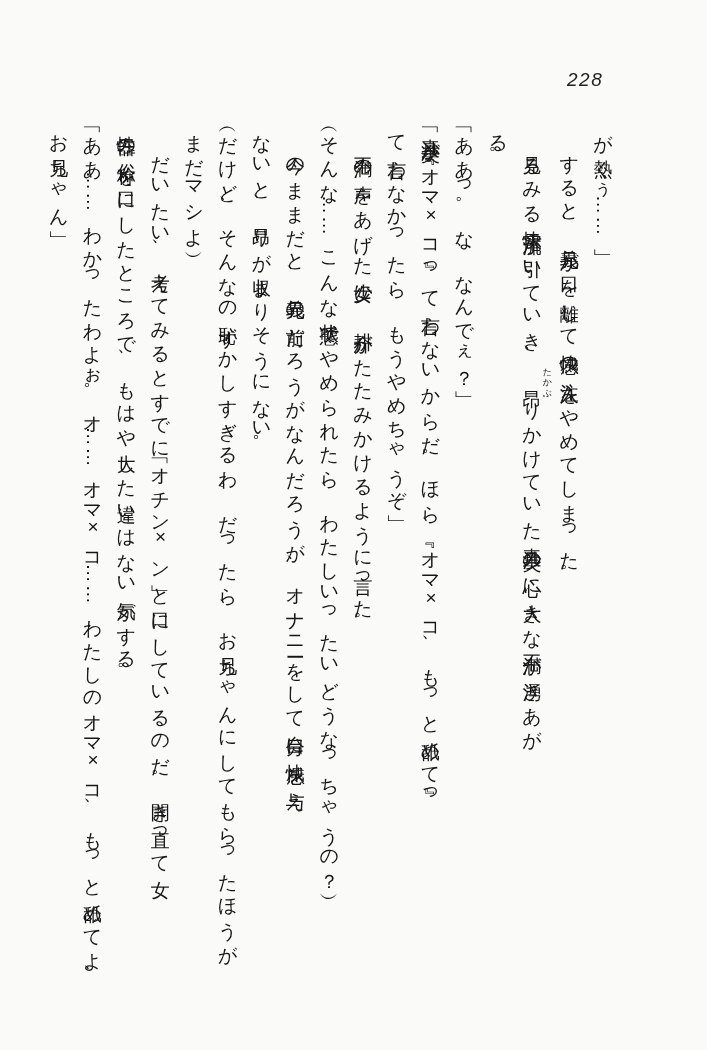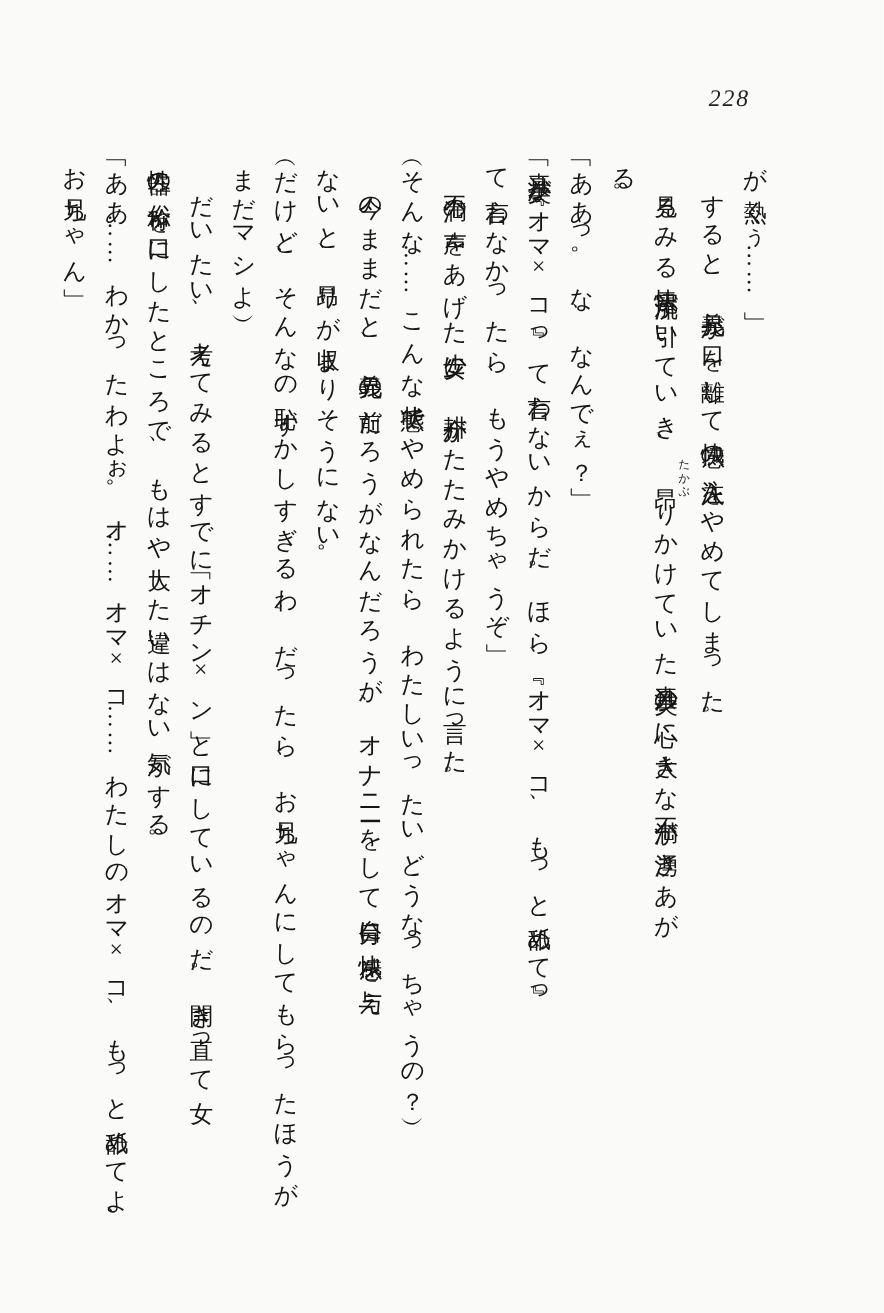--- a/index.html
+++ b/index.html
@@ -7,21 +7,21 @@
     padding: 0;
     width: 707px;
     height: 1050px;
     overflow: hidden;
   }
   .page {
     position: relative;
     width: 707px;
     height: 1050px;
     background: #fafaf8;
-    font-family: Liberation Serif, serif;
+    font-family: Liberation Sans, sans-serif;
     color: #161616;
   }
   .page-number {
     position: absolute;
     top: 69px;
     left: 567px;
     font-size: 19px;
     font-style: italic;
     letter-spacing: 1.5px;
     color: #222220;

